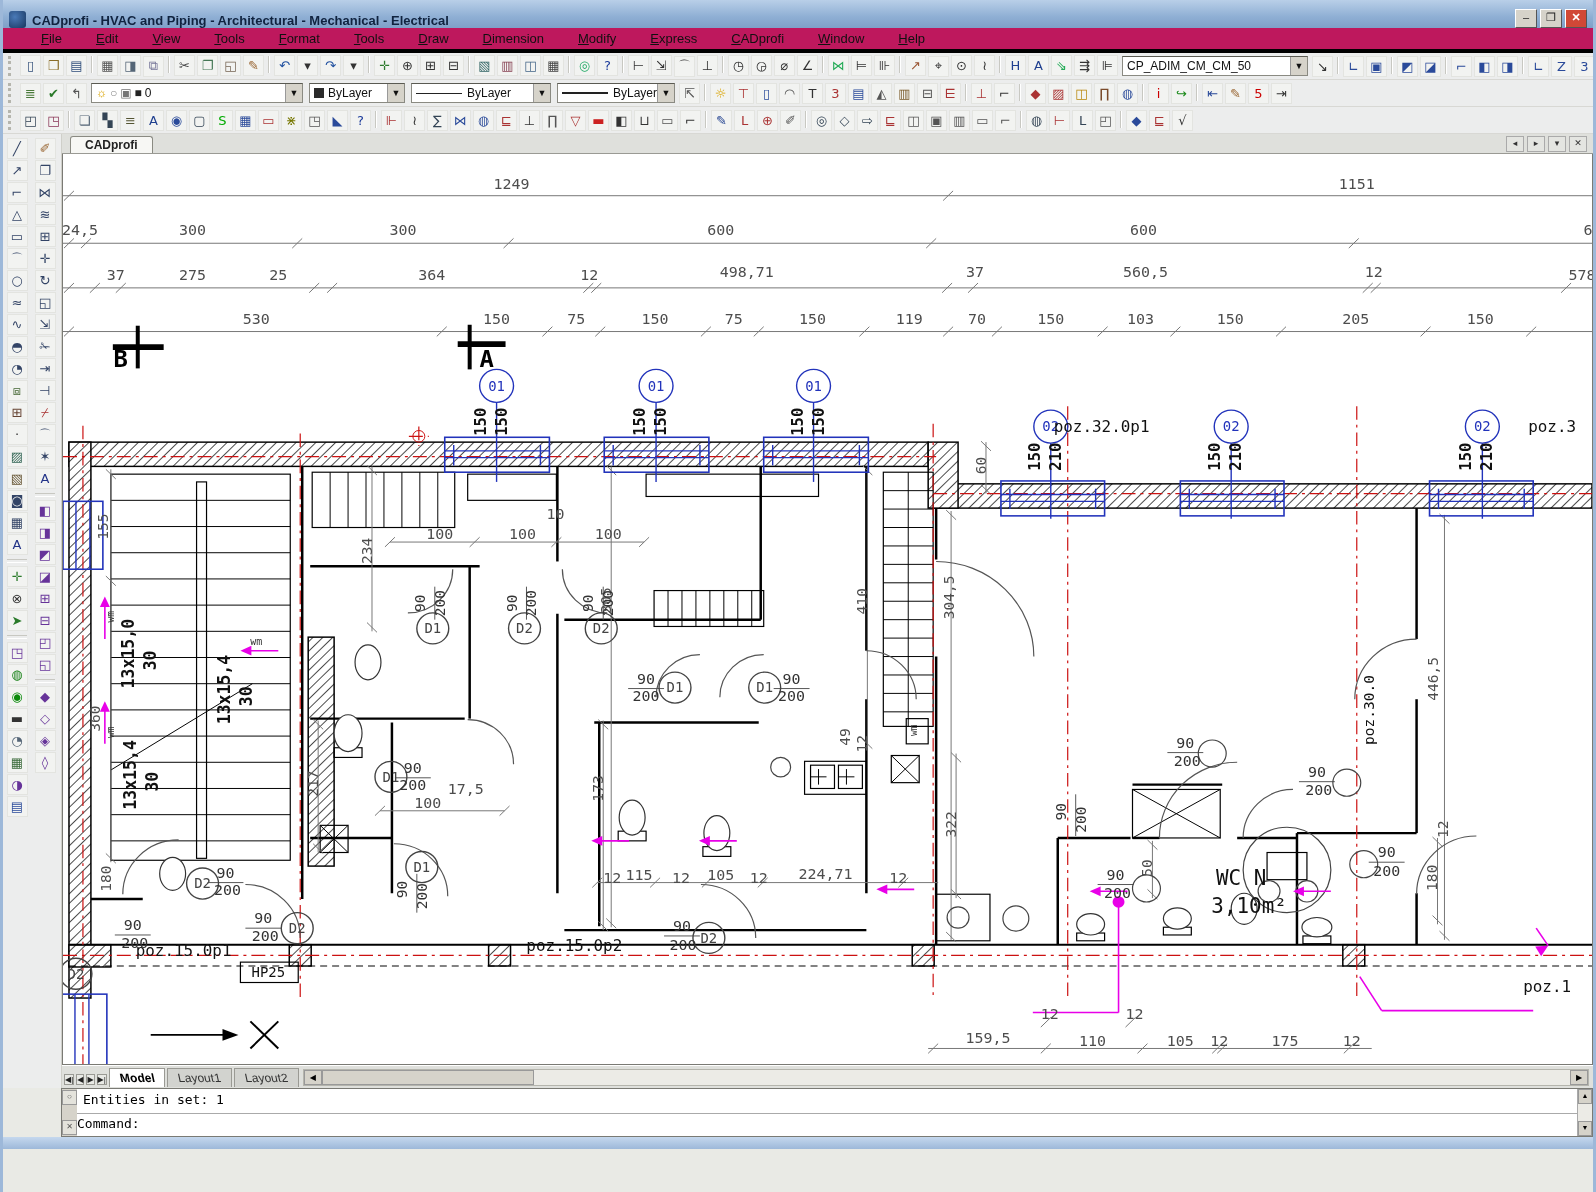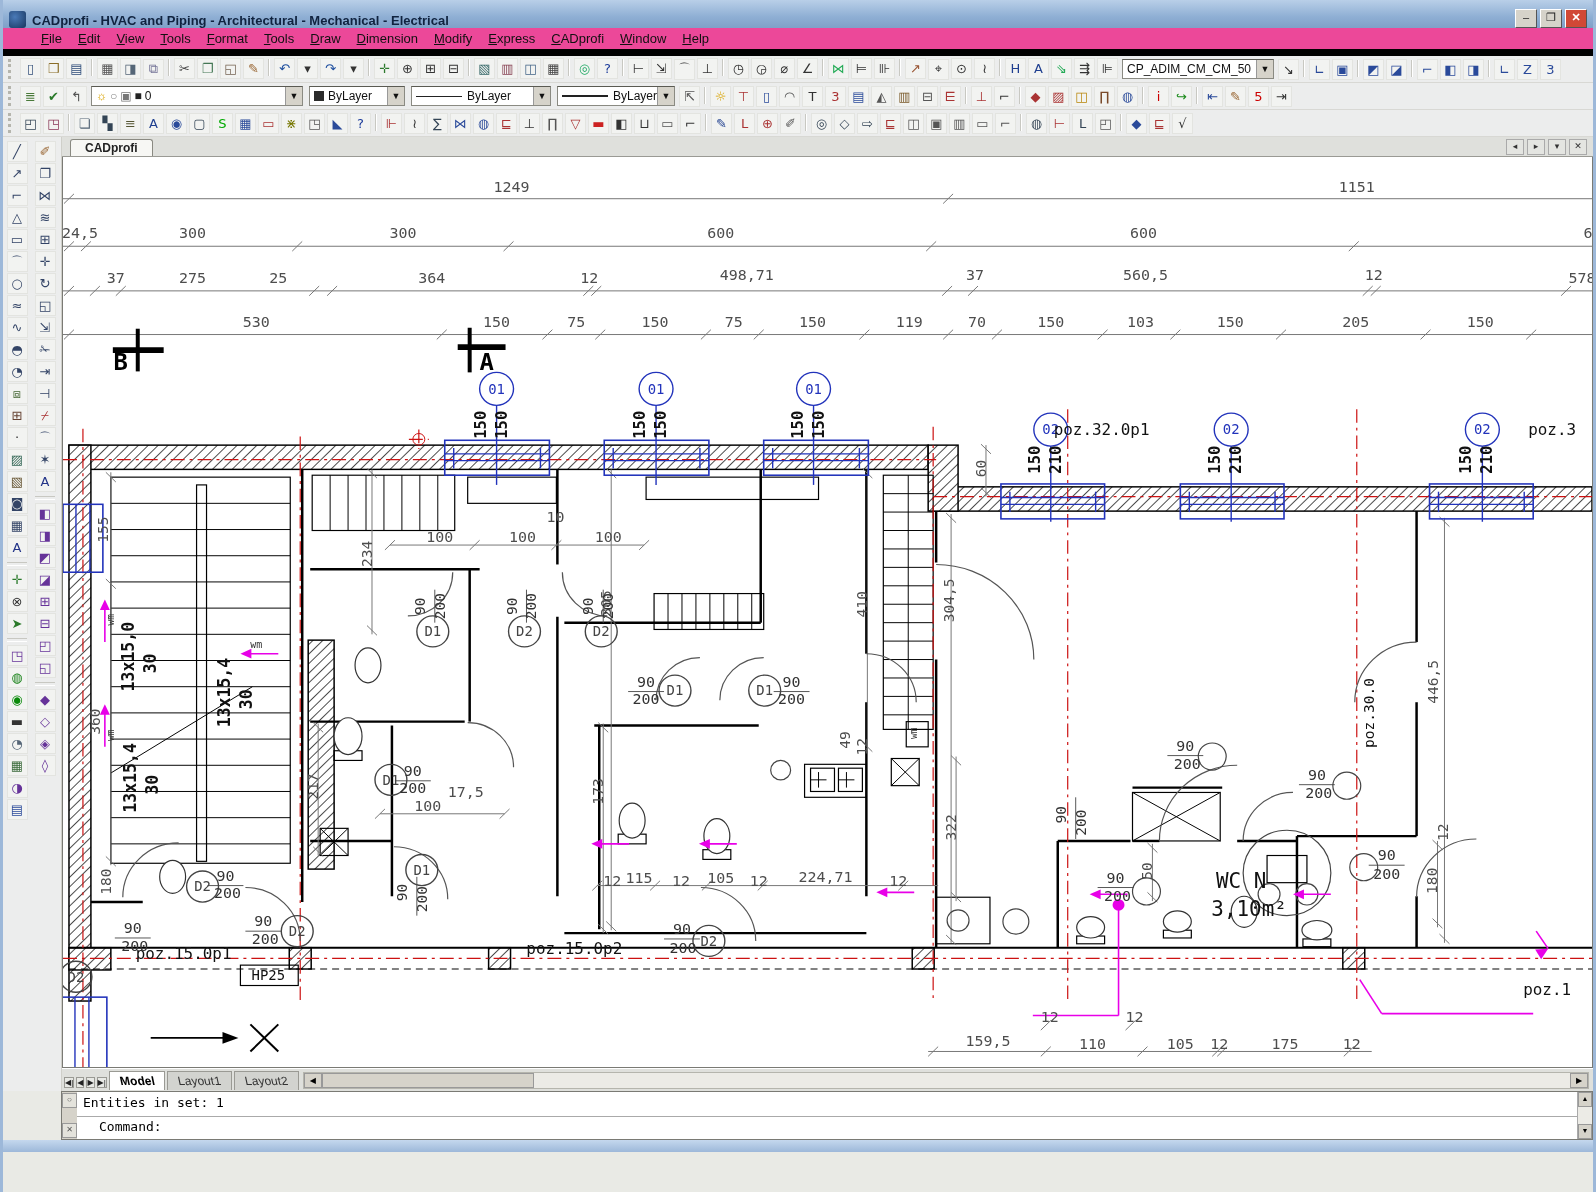--- a/index.html
+++ b/index.html
@@ -8,21 +8,21 @@
   
   .titlebar{height:28px;background:linear-gradient(180deg,#b9cfe8 0%,#8fafd4 60%,#7fa0c8 100%);
     display:flex;align-items:flex-end;padding:0 6px;gap:6px;}
   .appicon{width:17px;height:17px;background:radial-gradient(circle at 35% 35%,#4a7ab8,#17355e);border-radius:3px;flex:0 0 auto;}
   .titletext{font-size:13px;font-weight:bold;color:#10233f;flex:1 1 auto;white-space:nowrap;overflow:hidden;}
   .winbtns{display:flex;gap:3px;}
   .wbtn{width:20px;height:17px;background:#d6d3ca;border:1px solid #fff;border-right-color:#555;border-bottom-color:#555;
     font-size:11px;line-height:15px;text-align:center;color:#222;}
   .wbtn.close{background:#d14836;color:#fff;font-weight:bold;}
   
-  .menubar{height:21px;background:#ec4899;display:flex;align-items:center;padding-left:30px;gap:0;border-bottom:7px solid #000000;}
+  .menubar{height:21px;background:#be185d;display:flex;align-items:center;padding-left:30px;gap:18px;border-bottom:4px solid #000000;}
   .mi{font-size:13px;color:#111;padding:2px 8px;display:inline-block;}
   .mi::first-letter{text-decoration:underline;}
   
   .tbrow{height:26px;background:#eceded;display:flex;align-items:center;padding-left:2px;border-bottom:1px solid #d8d8d4;overflow:hidden;white-space:nowrap;}
   .handle{width:5px;height:20px;margin:0 3px;border-left:3px dotted #b5b5ad;flex:0 0 auto;}
   .tb{width:21px;height:21px;flex:0 0 auto;display:inline-flex;align-items:center;justify-content:center;
     font-size:13px;background:#f2f3f1;border:1px solid #e3e4e0;margin:0 1px;box-sizing:border-box;font-family:"DejaVu Sans",sans-serif;}
   .sep{width:2px;height:20px;border-left:1px solid #c8c8c2;border-right:1px solid #fff;margin:0 3px;flex:0 0 auto;}
   .combo{height:20px;background:#fff;border:1px solid #8a8a82;border-top-color:#5a5a52;display:inline-flex;align-items:center;
     font-size:12px;padding-left:4px;margin:0 3px;box-sizing:border-box;flex:0 0 auto;font-family:"Liberation Sans",sans-serif;color:#111;}
@@ -54,21 +54,21 @@
   .stab.active{background:#fff;font-weight:bold;color:#000;}
   .hscroll{flex:1 1 auto;height:15px;background:#ecebe6;border:1px solid #b5b5ad;margin:0 4px;display:flex;align-items:stretch;}
   .hthumb{width:210px;background:#d6d3ca;border:1px solid #999;}
   .sarrow{width:16px;background:#d6d3ca;border:1px solid #999;font-size:8px;line-height:13px;text-align:center;}
   
   .cmdwrap{height:47px;margin-left:58px;background:#fff;border:1px solid #7a7a74;display:flex;}
   .cmdgutter{width:15px;background:#d6d3ca;display:flex;flex-direction:column;justify-content:space-between;align-items:center;padding:1px 0;}
   .gbtn{width:13px;height:13px;background:#e4e3dc;border:1px solid #999;font-size:8px;line-height:11px;text-align:center;color:#555;}
   .cmdlines{flex:1 1 auto;font-family:"DejaVu Sans Mono",monospace;font-size:13px;color:#000;display:flex;flex-direction:column;}
   .cmdline1{flex:1;padding:3px 6px;border-bottom:1px solid #aaa;}
-  .cmdline2{height:18px;padding:2px 22px;}
+  .cmdline2{height:18px;padding:2px 0;}
   .cmdscroll{width:14px;background:#ecebe6;border-left:1px solid #aaa;display:flex;flex-direction:column;justify-content:space-between;}
   .varrow{height:13px;background:#d6d3ca;border:1px solid #999;font-size:7px;text-align:center;line-height:11px;}
   
   .statusbar{height:26px;background:#d6d3ca;display:flex;align-items:center;padding:0 4px;gap:4px;border-top:1px solid #fff;}
   .coords{width:250px;height:18px;background:#ece9e0;border:1px solid #888;border-top-color:#555;
     font-family:"DejaVu Sans Mono",monospace;font-size:12px;padding:1px 4px;color:#111;}
   .sbtn{font-size:12px;font-family:"Liberation Sans",sans-serif;color:#222;padding:2px 9px;
     border:1px solid #f5f4ef;border-right-color:#7a7a74;border-bottom-color:#7a7a74;background:#d6d3ca;}
   .sbtn.on{border:1px solid #7a7a74;border-right-color:#f5f4ef;border-bottom-color:#f5f4ef;background:#e4e2da;}
   .bottomstrip{height:12px;background:linear-gradient(180deg,#c5d8ee,#9db8d9);}
@@ -99,21 +99,21 @@
       <span class="mi">Modify</span>
       <span class="mi">Express</span>
       <span class="mi">CADprofi</span>
       <span class="mi">Window</span>
       <span class="mi">Help</span>
     </div>
 
   <div class="tbrow">
     <div class="handle"></div>
     <span><span class="tb" style="color: rgb(52, 80, 122);">▯</span><span class="tb" style="color: rgb(138, 109, 40);">❒</span><span class="tb" style="color: rgb(47, 77, 122);">▤</span><span class="sep"></span><span class="tb" style="color: rgb(85, 85, 85);">▦</span><span class="tb" style="color: rgb(85, 102, 119);">◨</span><span class="tb" style="color: rgb(119, 119, 153);">⧉</span><span class="sep"></span><span class="tb" style="color: rgb(68, 68, 68);">✂</span><span class="tb" style="color: rgb(68, 119, 85);">❐</span><span class="tb" style="color: rgb(119, 102, 85);">◱</span><span class="tb" style="color: rgb(153, 102, 51);">✎</span><span class="sep"></span><span class="tb" style="color: rgb(31, 79, 159);">↶</span><span class="tb" style="color: rgb(51, 51, 51);">▾</span><span class="tb" style="color: rgb(31, 79, 159);">↷</span><span class="tb" style="color: rgb(51, 51, 51);">▾</span><span class="sep"></span><span class="tb" style="color: rgb(45, 122, 45);">✛</span><span class="tb" style="color: rgb(51, 51, 51);">⊕</span><span class="tb" style="color: rgb(51, 51, 51);">⊞</span><span class="tb" style="color: rgb(51, 51, 51);">⊟</span><span class="sep"></span><span class="tb" style="color: rgb(51, 102, 102);">▧</span><span class="tb" style="color: rgb(136, 68, 85);">▥</span><span class="tb" style="color: rgb(68, 102, 136);">◫</span><span class="tb" style="color: rgb(68, 68, 68);">▦</span><span class="sep"></span><span class="tb" style="color: rgb(34, 170, 102);">◎</span><span class="tb" style="color: rgb(26, 58, 154);">?</span><span class="sep"></span><span class="tb" style="color: rgb(51, 51, 51);">⊢</span><span class="tb" style="color: rgb(51, 51, 51);">⇲</span><span class="tb" style="color: rgb(51, 51, 51);">⌒</span><span class="tb" style="color: rgb(51, 51, 51);">⊥</span><span class="sep"></span><span class="tb" style="color: rgb(51, 51, 51);">◷</span><span class="tb" style="color: rgb(51, 51, 51);">◶</span><span class="tb" style="color: rgb(51, 51, 51);">⌀</span><span class="tb" style="color: rgb(51, 51, 51);">∠</span><span class="sep"></span><span class="tb" style="color: rgb(34, 170, 85);">⋈</span><span class="tb" style="color: rgb(51, 51, 51);">⊨</span><span class="tb" style="color: rgb(51, 51, 51);">⊪</span><span class="sep"></span><span class="tb" style="color: rgb(153, 85, 51);">↗</span><span class="tb" style="color: rgb(51, 51, 51);">⌖</span><span class="tb" style="color: rgb(51, 51, 51);">⊙</span><span class="tb" style="color: rgb(51, 51, 51);">≀</span><span class="sep"></span><span class="tb" style="color: rgb(31, 63, 143);">H</span><span class="tb" style="color: rgb(31, 63, 143);">A</span><span class="tb" style="color: rgb(34, 170, 85);">⇘</span><span class="tb" style="color: rgb(51, 51, 51);">⇶</span><span class="tb" style="color: rgb(51, 51, 51);">⊫</span></span>
-    <div class="combo" style="width:152px">
+    <div class="combo" style="width:186px">
       <span class="val">CP_ADIM_CM_CM_50</span>
       <span class="cbtn">▼</span>
     </div>
     <span><span class="tb" style="color: rgb(51, 51, 51);">↘</span><span class="sep"></span><span class="tb" style="color: rgb(42, 74, 154);">∟</span><span class="tb" style="color: rgb(42, 74, 154);">▣</span><span class="sep"></span><span class="tb" style="color: rgb(42, 74, 154);">◩</span><span class="tb" style="color: rgb(42, 74, 154);">◪</span><span class="sep"></span><span class="tb" style="color: rgb(42, 74, 154);">⌐</span><span class="tb" style="color: rgb(42, 74, 154);">◧</span><span class="tb" style="color: rgb(42, 74, 154);">◨</span><span class="sep"></span><span class="tb" style="color: rgb(42, 74, 154);">∟</span><span class="tb" style="color: rgb(42, 74, 154);">Z</span><span class="tb" style="color: rgb(42, 74, 154);">3</span></span>
   </div>
 
   <div class="tbrow">
     <div class="handle"></div>
     <span><span class="tb" style="color: rgb(74, 122, 58);">≣</span><span class="tb" style="color: rgb(42, 122, 42);">✔</span><span class="tb" style="color: rgb(85, 85, 85);">↰</span></span>
     <div class="combo" style="width:212px">

